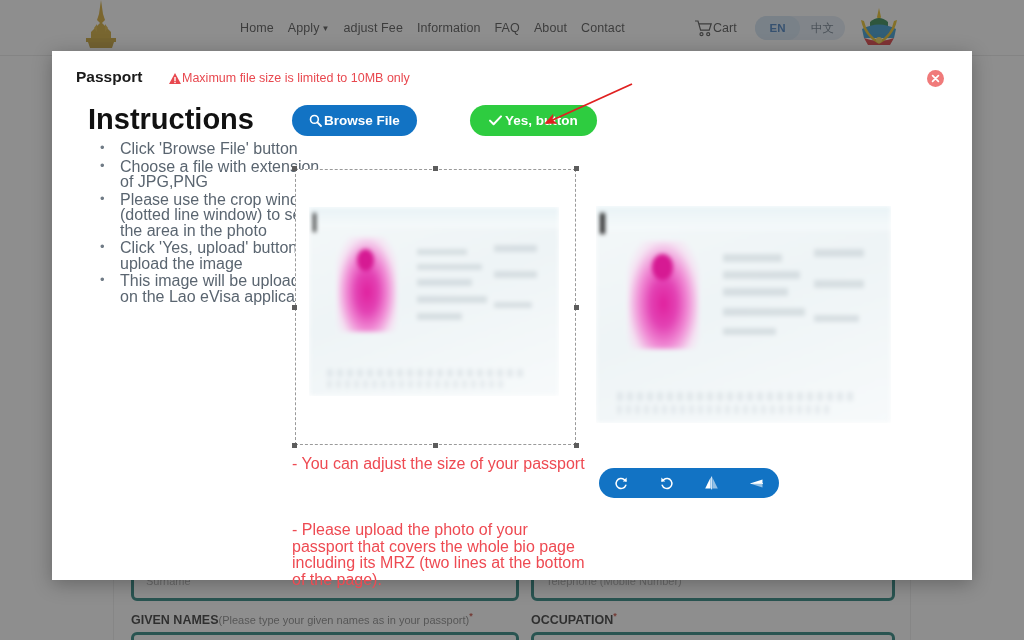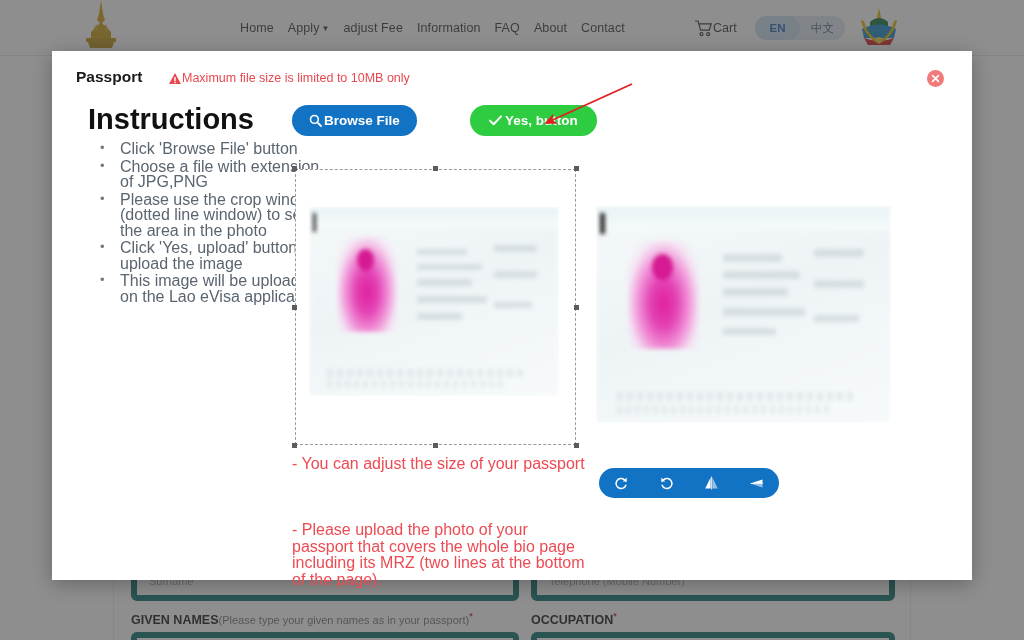--- a/index.html
+++ b/index.html
@@ -55,21 +55,21 @@
   
   .bg-form {
     position: absolute; left: 0; top: 56px; width: 1024px; height: 584px;
     background: #ffffff;
   }
   .form-panel {
     position: absolute; left: 113px; top: 0px; width: 798px; height: 584px;
     background: #ffffff; border-left: 1px solid #ececec; border-right: 1px solid #ececec;
   }
   .fld {
-    position: absolute; height: 40px; border: 6px solid #0f766e; border-radius: 6px;
+    position: absolute; height: 40px; border: 3px solid #0f766e; border-radius: 6px;
     background: #fff; display: flex; align-items: center; padding-left: 12px;
   }
   .fld span { font-size: 11px; color: #a8a8a8; }
   .fld-a { left: 17px; top: 505px; width: 388px; }
   .fld-b { left: 417px; top: 505px; width: 364px; }
   .flabel { position: absolute; font-size: 12.5px; color: #1d1d1d; font-weight: bold; white-space: nowrap; }
   .flabel .hint { font-weight: normal; font-size: 11px; color: #7b7b7b; }
   .flabel .req { color: #c0392b; font-size: 9px; vertical-align: super; }
   .flabel-a { left: 17px; top: 555px; }
   .flabel-b { left: 417px; top: 555px; }

